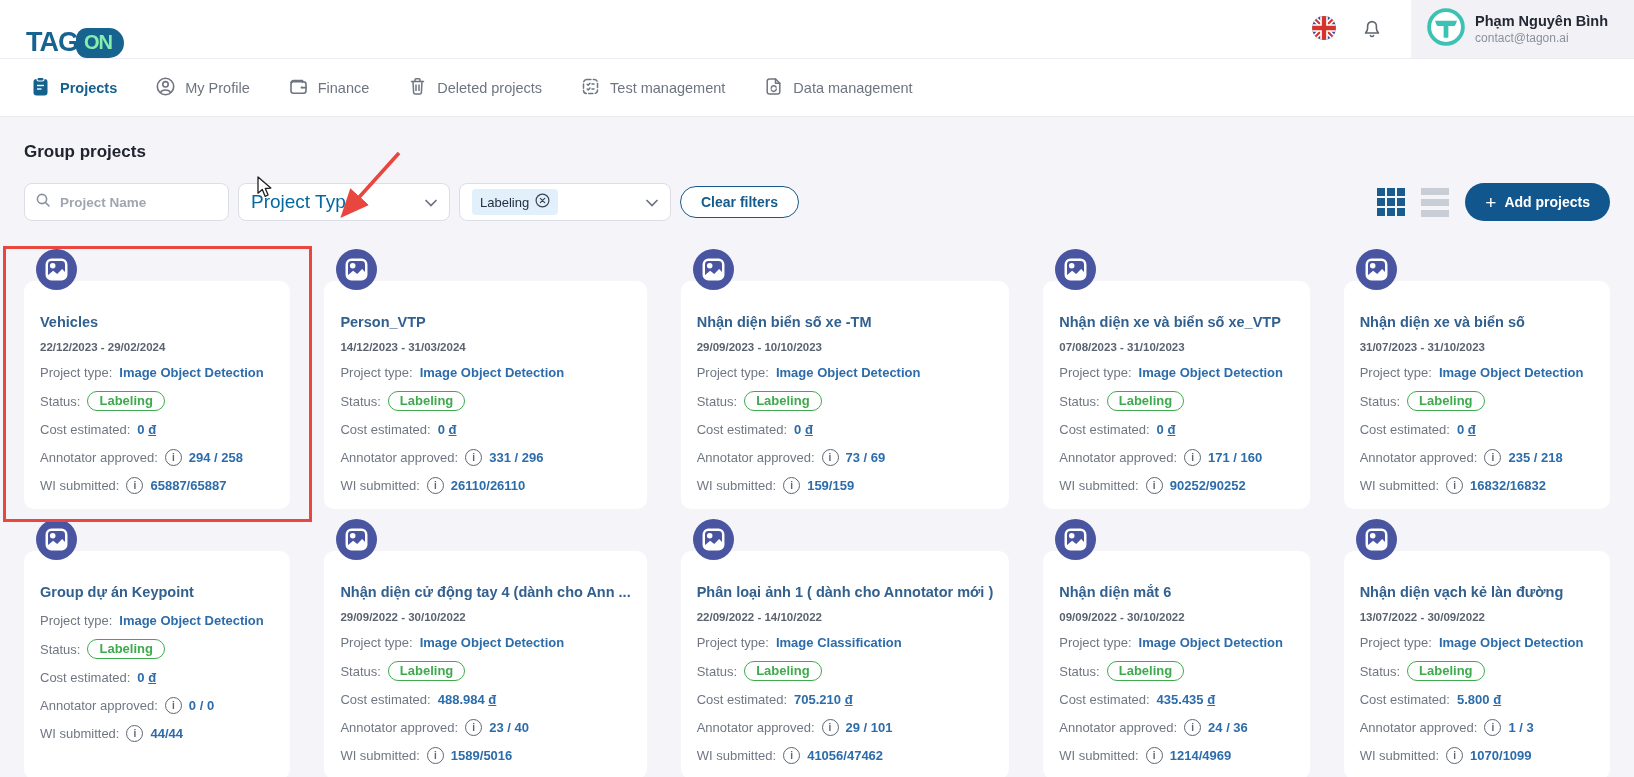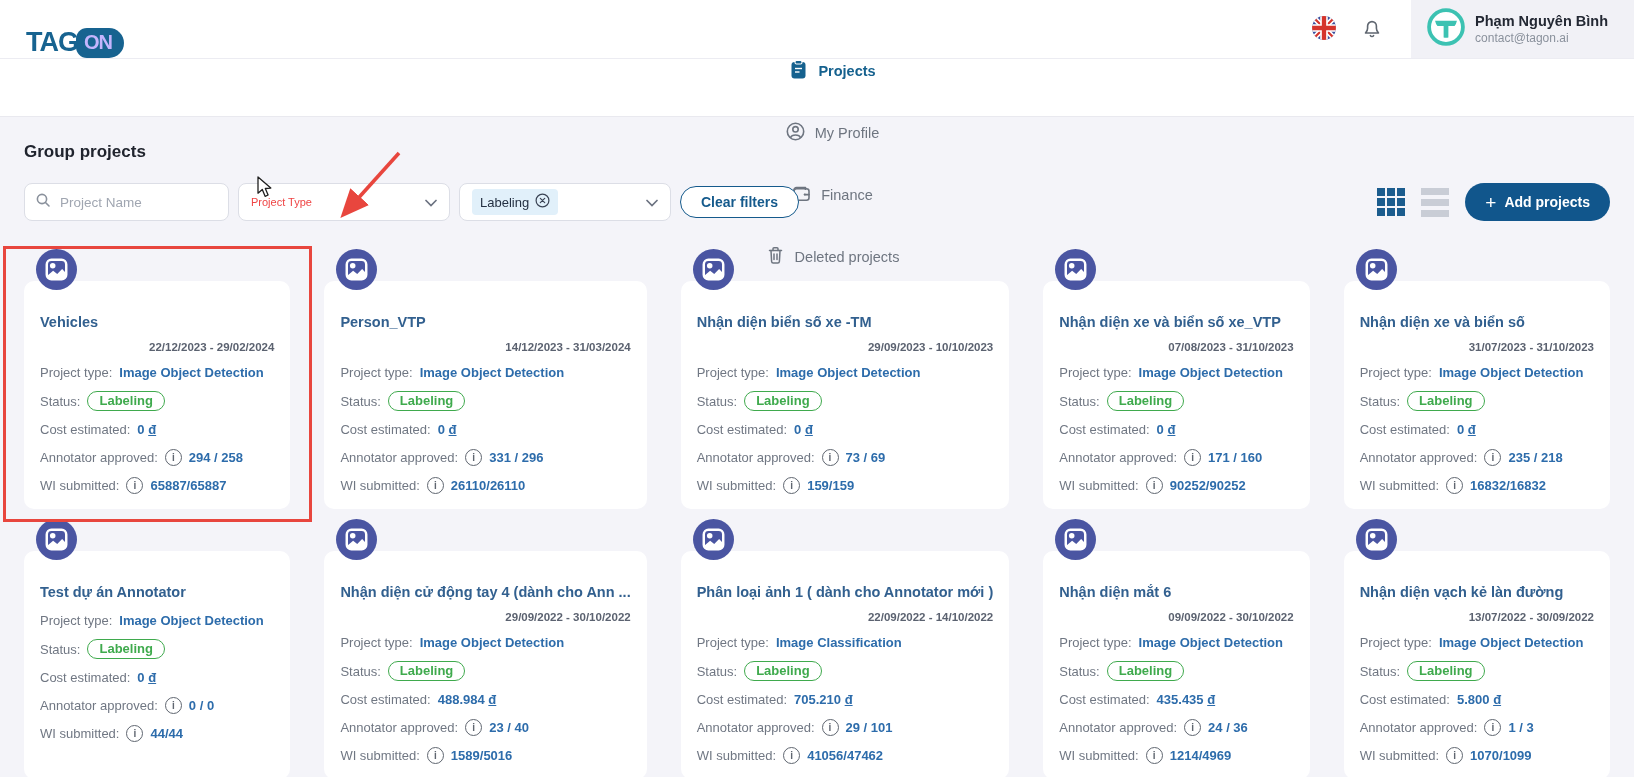--- a/index.html
+++ b/index.html
@@ -6,48 +6,48 @@
   body{
     width:1634px;height:777px;overflow:hidden;position:relative;
     background:#f4f4f9;
     font-family:"Liberation Sans", sans-serif;
     -webkit-font-smoothing:antialiased;
   }
   
   .topbar{height:58px;background:#fff;display:flex;align-items:flex-end;padding-left:26px;}
   .logo{display:flex;align-items:center;cursor:pointer;}
   .logo-tag{font-size:27px;font-weight:800;color:#176390;letter-spacing:-1px;}
-  .logo-on{background:#176390;color:#c4b5fd;font-size:20px;font-weight:800;letter-spacing:-1px;
+  .logo-on{background:#176390;color:#86efac;font-size:20px;font-weight:800;letter-spacing:-1px;
     border-radius:16px 22px 22px 16px;padding:3px 12px 4px 8px;margin-left:-2px;}
   .topbar-right{margin-left:auto;display:flex;align-items:center;height:100%;}
   .icon-btn{background:none;border:none;padding:0;cursor:pointer;display:flex;align-items:center;}
   .flag-btn{margin-right:24px;}
   .bell-btn{margin-right:28px;color:#5f6670;}
   .userbox{height:100%;background:#f1f1f6;display:flex;align-items:center;gap:10px;
     padding:0 26px 0 16px;cursor:pointer;}
   .user-name{font-size:14.5px;font-weight:700;color:#232833;line-height:1.25;}
   .user-email{font-size:12px;color:#8a919c;line-height:1.25;}
   
   .nav{height:57px;background:#fff;border-top:1px solid #ececf2;border-bottom:1px solid #e9e9ef;
-    display:flex;align-items:center;gap:38px;padding-left:30px;flex-direction:column;}
+    display:flex;align-items:center;gap:38px;padding-left:30px;}
   .nav-item{display:flex;align-items:center;gap:9px;font-size:14.5px;color:#6e7580;cursor:pointer;}
   .nav-item svg{flex:0 0 auto;}
   .nav-item.active{color:#15618e;font-weight:700;}
   
   .content{padding:0 24px;position:relative;}
   .page-title{font-size:17px;font-weight:700;color:#20242e;margin:25px 0 0 0;}
   .filters{display:flex;align-items:center;gap:9px;margin-top:21px;}
   .search-box{width:183px;height:36px;background:#fff;border:1px solid #dcdee6;border-radius:8px;
     display:flex;align-items:center;padding:0 10px;gap:7px;}
   .search-box input{border:none;outline:none;flex:1;font-size:13.5px;color:#333;min-width:0;
-    font-family:"Liberation Sans",sans-serif;background:transparent;}
+    font-family:"Liberation Sans",sans-serif;background:transparent;font-weight:bold;}
   .search-box input::placeholder{color:#a0a6b1;}
   .select{width:186px;height:36px;background:#fff;border:1px solid #dcdee6;border-radius:8px;
     display:flex;align-items:center;padding:0 12px;cursor:pointer;}
-  .select .ph{font-size:11px;color:#ef4444;}
+  .select .ph{font-size:19px;color:#0369a1;}
   .select .chev{margin-left:auto;color:#6b7280;}
   .tag-pill{display:flex;align-items:center;gap:6px;background:#e1f0fa;border-radius:4px;
     padding:4px 8px;font-size:13px;color:#243042;}
   .btn-outline{height:32px;border:1.6px solid #155a8c;border-radius:19px;background:#fff;
     color:#155a8c;font-size:14px;font-weight:700;padding:0 20px;cursor:pointer;
     font-family:"Liberation Sans",sans-serif;}
   .filters-right{margin-left:auto;display:flex;align-items:center;gap:16px;}
   .view-grid{display:grid;grid-template-columns:repeat(3,8px);grid-auto-rows:8px;gap:2px;cursor:pointer;}
   .view-grid i{background:#1b5c8e;display:block;}
   .view-list{display:flex;flex-direction:column;gap:4px;cursor:pointer;}
@@ -56,21 +56,21 @@
     font-size:14px;font-weight:700;padding:0 20px;display:flex;align-items:center;gap:8px;
     cursor:pointer;font-family:"Liberation Sans",sans-serif;}
   .btn-primary .plus{font-size:19px;font-weight:400;line-height:1;}
   
   .grid{display:grid;grid-template-columns:repeat(5,1fr);column-gap:34px;row-gap:10px;margin-top:28px;}
   .cell{position:relative;padding-top:32px;display:flex;}
   .proj-icon{position:absolute;top:0;left:12px;width:41px;height:41px;z-index:2;}
   .card{background:#fff;border-radius:10px;padding:33px 16px 14px;flex:1;cursor:pointer;}
   .card-title{font-size:14.5px;font-weight:700;color:#32608f;margin-bottom:11px;
     white-space:nowrap;overflow:hidden;}
-  .card-dates{font-size:11.5px;font-weight:700;color:#5b6270;margin-bottom:10px;text-align:right;}
+  .card-dates{font-size:11.5px;font-weight:700;color:#5b6270;margin-bottom:10px;}
   .card-dates:empty{display:none;}
   .crow{display:flex;align-items:center;gap:7px;margin-bottom:9px;font-size:13px;color:#707783;min-height:19px;}
   .crow:last-child{margin-bottom:0;}
   .val{color:#2d6cab;font-weight:700;}
   .val u{text-decoration:underline;}
   .badge{border:1.5px solid #3faa4d;color:#3faa4d;border-radius:13px;padding:1px 11px 2px;
     font-size:13px;font-weight:700;background:#fff;}
   .info{width:15px;height:15px;border:1.4px solid #5f6670;border-radius:50%;color:#5f6670;
     font-size:10px;font-weight:700;display:inline-flex;align-items:center;justify-content:center;
     flex:0 0 auto;}
@@ -456,21 +456,21 @@
       <div class="cell">
         <span class="proj-icon">
           <svg viewBox="0 0 40 40" width="41" height="41">
             <circle cx="20" cy="20" r="20" fill="#4a55a2"></circle>
             <rect x="10.5" y="10.5" width="19" height="19" rx="4.5" fill="none" stroke="#fff" stroke-width="2.4"></rect>
             <circle cx="16.3" cy="16.3" r="2.7" fill="#fff"></circle>
             <path d="M11.5 25.5 l5.2-4.2 4 3.1 4.8-4.8 3 3 v4 a3 3 0 0 1 -3 3 h-11 a3 3 0 0 1 -3-3 z" fill="#fff"></path>
           </svg>
         </span>
         <div class="card">
-          <div class="card-title">Test dự án Annotator</div>
+          <div class="card-title">Group dự án Keypoint</div>
 
           <div class="crow">
             <span>Project type:</span>
             <span class="val">Image Object Detection</span>
           </div>
           <div class="crow">
             <span>Status:</span>
             <span class="badge">Labeling</span>
           </div>
           <div class="crow">

